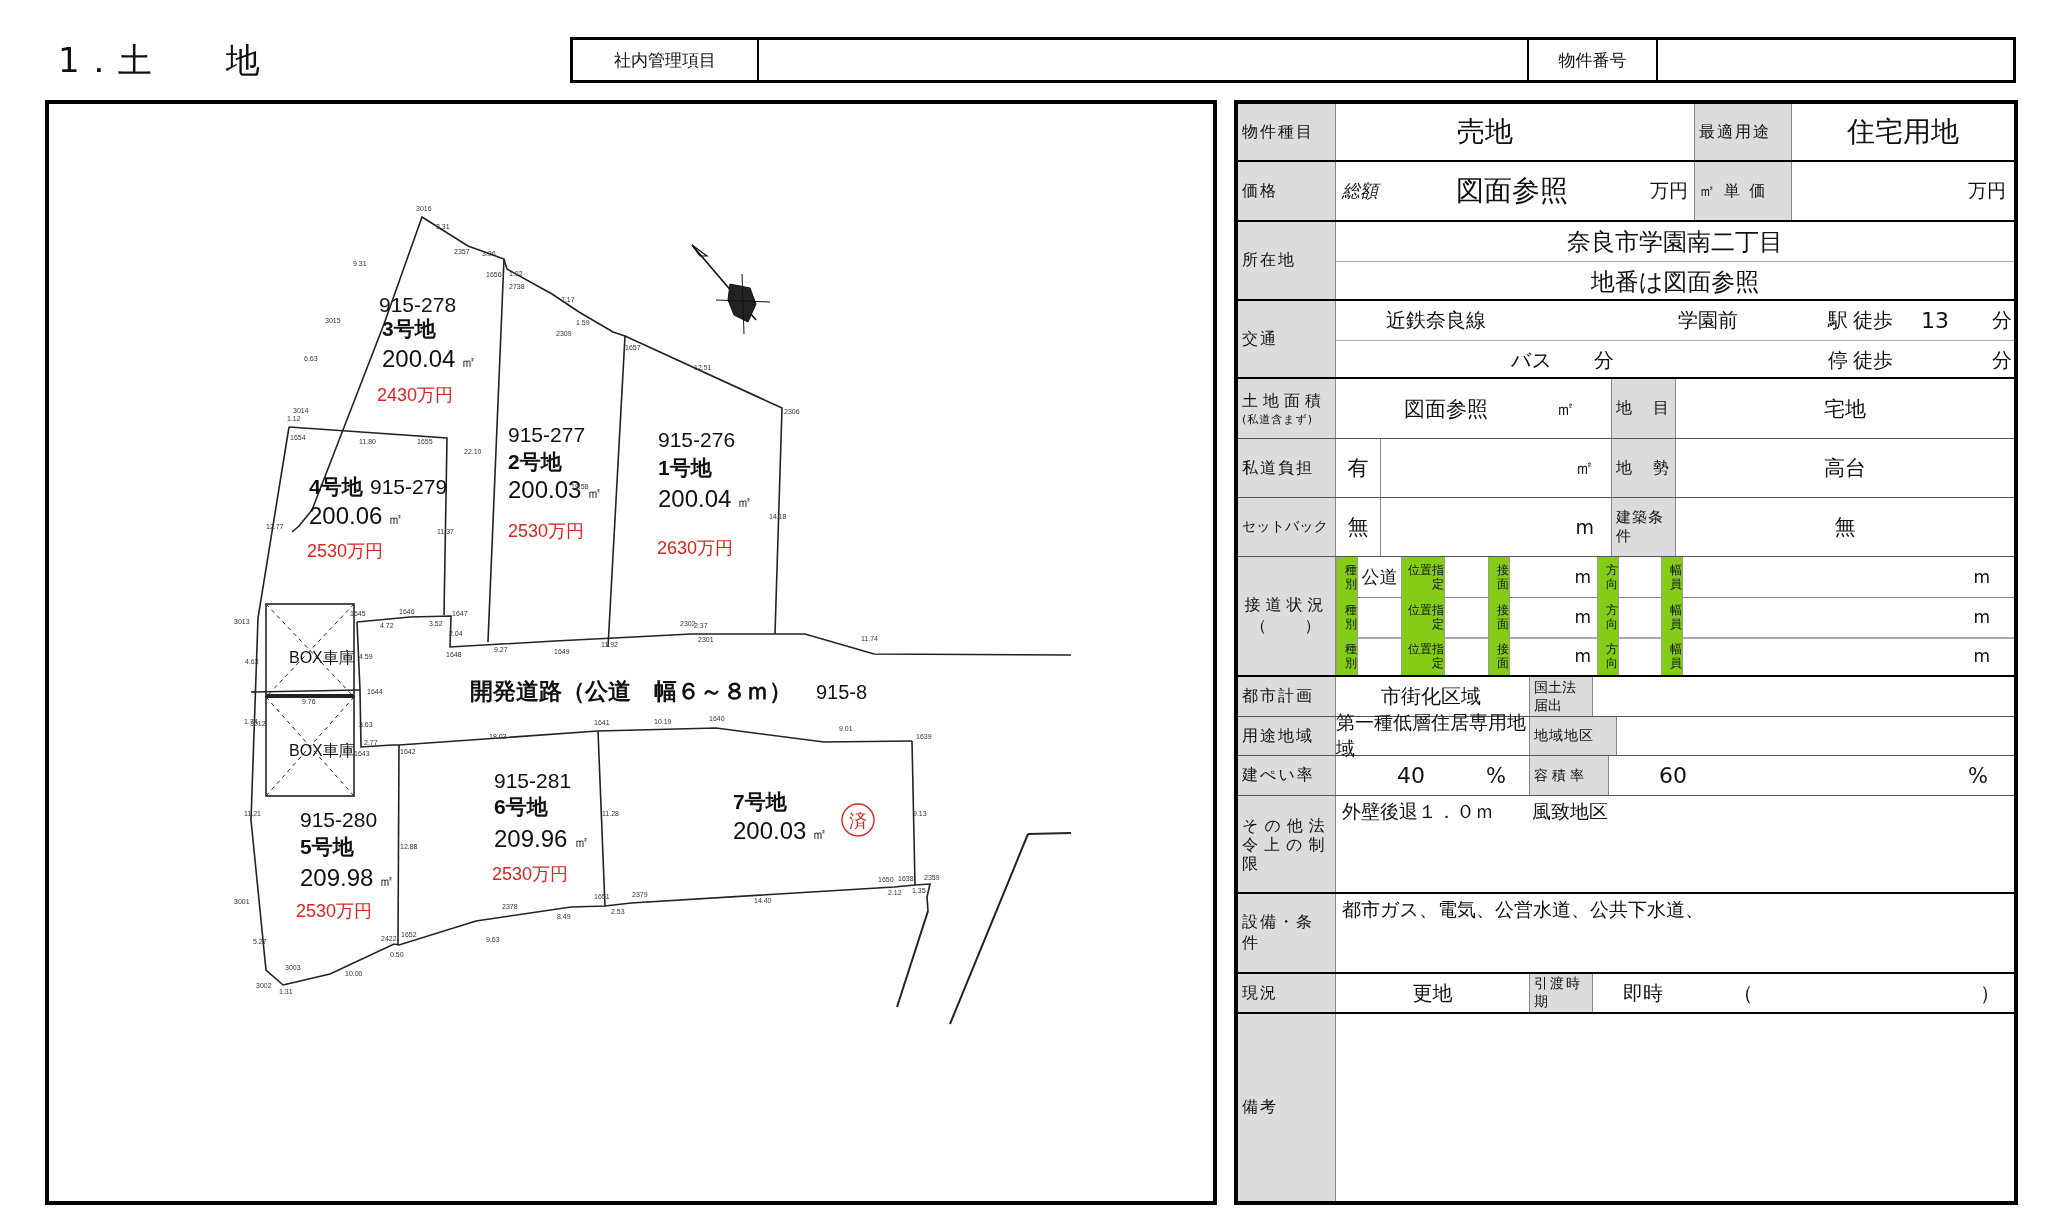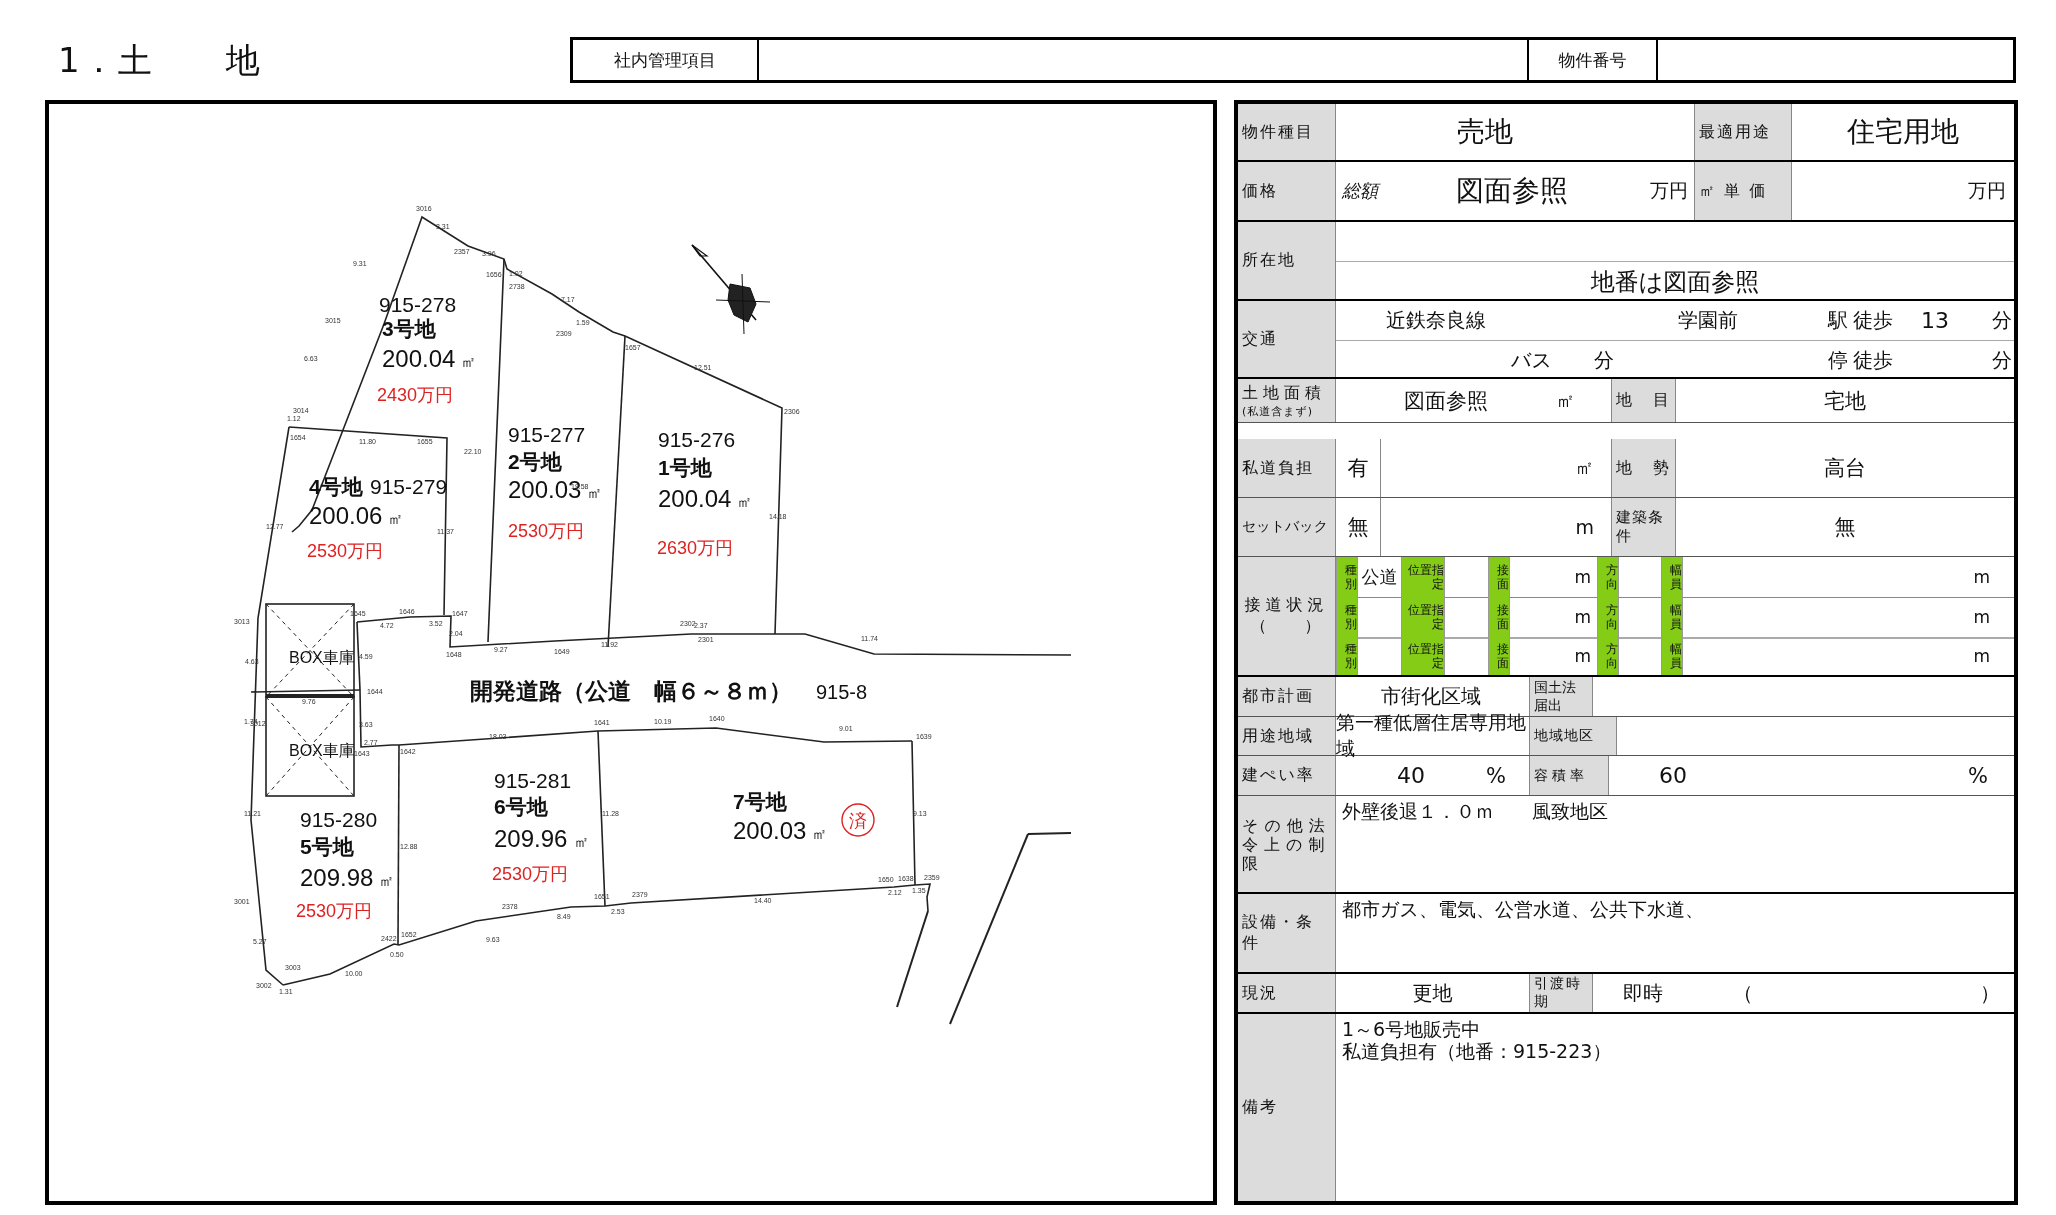--- a/index.html
+++ b/index.html
@@ -260,20 +260,21 @@
     <div class="cell val big" style="left:164px;width:220px">図面参照</div>
     <div class="cell" style="left:384px;width:72px;justify-content:flex-end;padding-right:6px;font-size:19px">万円</div>
     <div class="cell lbl" style="left:456px;width:98px;border-left:1.5px solid #888">㎡ 単 価</div>
     <div class="cell" style="left:554px;right:0;justify-content:flex-end;padding-right:8px;font-size:19px">万円</div>
   </div>
 
   <div class="row" style="top:118px;height:79px">
     <div class="cell lbl just" style="left:0;width:98px">
         <span>所在地</span>
       </div>
+    <div class="cell val" style="left:98px;right:0;top:0;height:39px;font-size:24px">奈良市学園南二丁目</div>
     <div class="hsep" style="left:98px;right:0;top:39px"></div>
     <div class="cell val" style="left:98px;right:0;top:40px;height:39px;bottom:auto;font-size:24px">地番は図面参照</div>
   </div>
 
   <div class="row" style="top:197px;height:78px">
     <div class="cell lbl just" style="left:0;width:98px">
         <span>交通</span>
       </div>
     <div class="cell" style="left:98px;right:0;top:0;height:39px;bottom:auto;font-size:20px">
       <span style="position:absolute;left:50px">近鉄奈良線</span>
@@ -286,21 +287,21 @@
     <div class="hsep" style="left:98px;right:0;top:39px"></div>
     <div class="cell" style="left:98px;right:0;top:40px;height:38px;bottom:auto;font-size:20px">
       <span style="position:absolute;left:175px">バス</span>
       <span style="position:absolute;left:258px">分</span>
       <span style="position:absolute;left:492px">停</span>
       <span style="position:absolute;left:517px">徒歩</span>
       <span style="position:absolute;left:656px">分</span>
     </div>
   </div>
 
-  <div class="row thin" style="top:275px;height:44px">
+  <div class="row thin" style="top:275px;height:60px">
     <div class="cell lbl" style="left:0;width:98px;flex-direction:column;justify-content:center;align-items:stretch">
       <span style="font-size:16px;letter-spacing:5px">土地面積</span>
       <span style="font-size:11px;letter-spacing:1px">(私道含まず)</span>
     </div>
     <div class="cell val" style="left:98px;width:220px;font-size:21px">図面参照</div>
     <div class="cell" style="left:318px;width:42px;font-size:19px">㎡</div>
     <div class="cell lbl" style="left:373px;width:65px;border-left:1.5px solid #888;justify-content:space-between">
         <span>地</span>
         <span>目</span>
       </div>
@@ -405,16 +406,14 @@
       <span style="position:absolute;left:30px">即時</span>
       <span style="position:absolute;left:140px">（</span>
       <span style="position:absolute;right:14px">）</span>
     </div>
   </div>
 
   <div class="row" style="top:910px;bottom:0;border-bottom:none">
     <div class="cell lbl just" style="left:0;width:98px">
         <span>備考</span>
       </div>
-    <div class="cell multiline" style="left:98px;right:0">1～6号地販売中
-私道負担有（地番：915-223）</div>
   </div>
 </div>
 
 </body></html>

